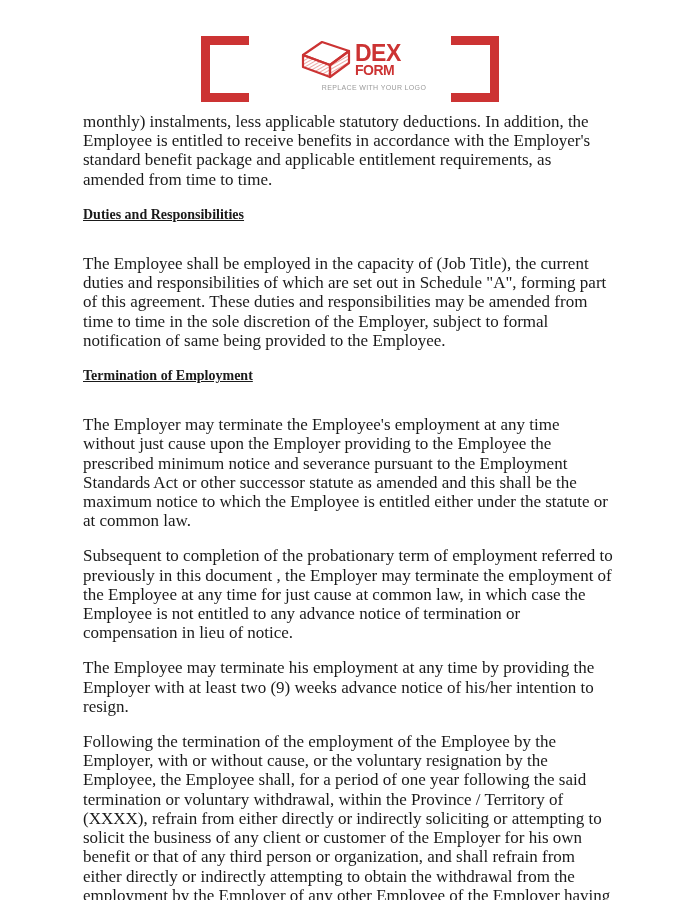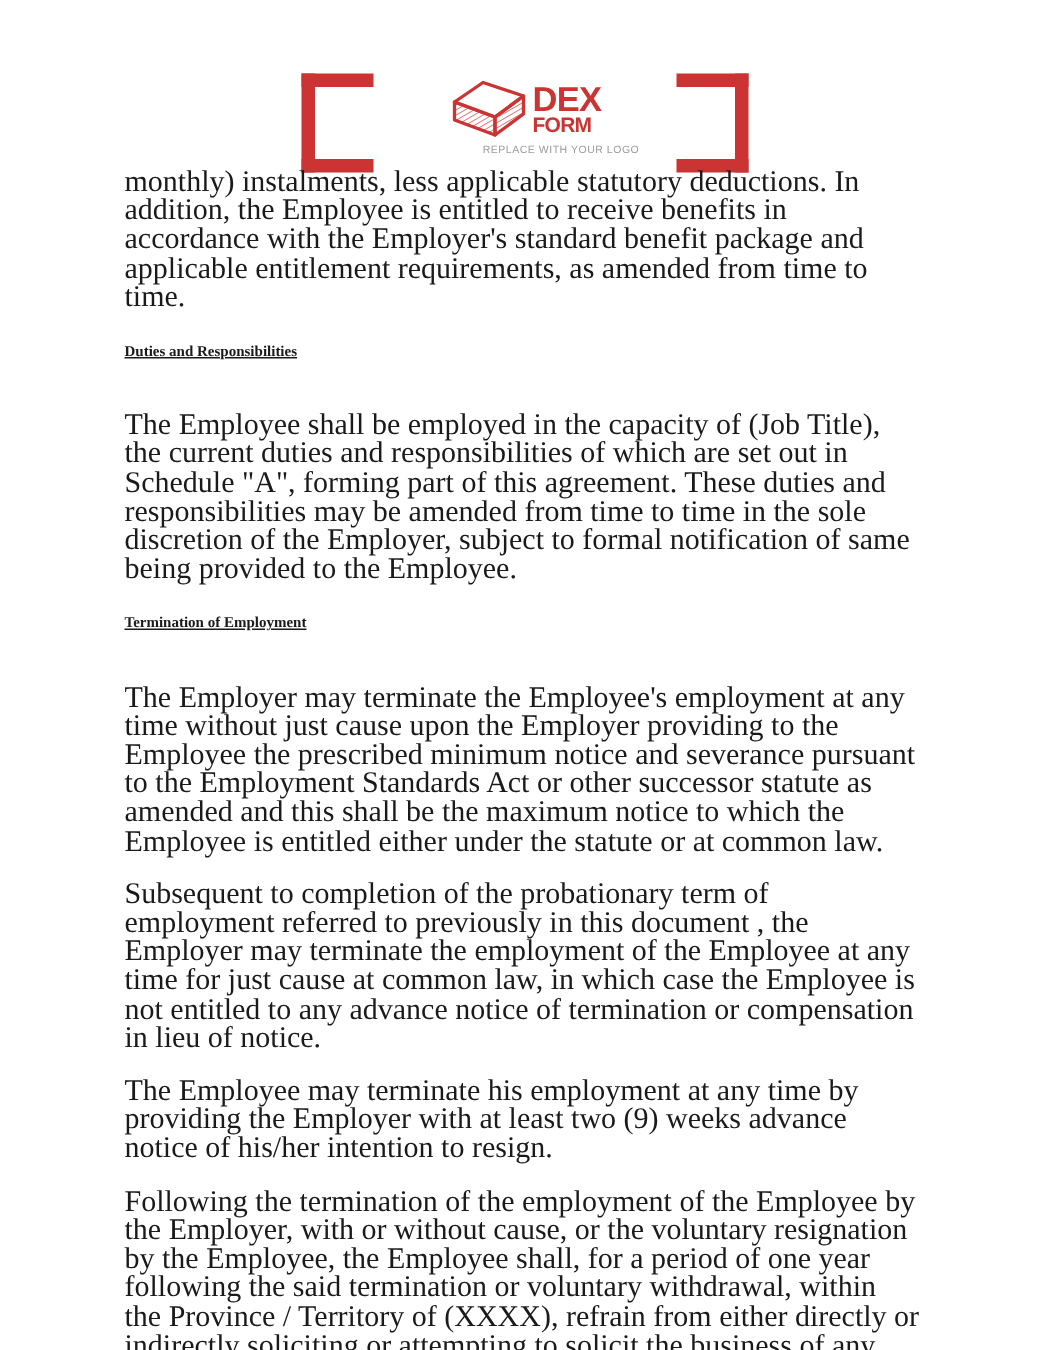--- a/index.html
+++ b/index.html
@@ -14,21 +14,21 @@
     background: #ffffff;
     overflow: hidden;
     font-family: "Liberation Serif", "DejaVu Serif", serif;
     color: #1a1a1a;
   }
 
   
   .header {
     position: absolute;
     left: 0;
-    top: 49px;
+    top: 36px;
     width: 696px;
     height: 72px;
   }
   .bracket {
     position: absolute;
     top: 0;
     width: 48px;
     height: 66px;
     box-sizing: border-box;
   }
@@ -92,27 +92,27 @@
 
   
   .doc-body {
     position: absolute;
     left: 83px;
     top: 112px;
     width: 530px;
   }
   .para {
     margin: 0 0 16px 0;
-    font-size: 20px;
+    font-size: 17px;
     line-height: 19.2px;
     text-align: left;
   }
   .heading {
     margin: 0 0 15px 0;
-    font-size: 10px;
+    font-size: 14px;
     line-height: 19.2px;
     font-weight: bold;
     text-decoration: underline;
     display: inline-block;
   }
   .heading-wrap { margin: 0 0 15px 0; }
 </style>
 </head>
 <body>
 

